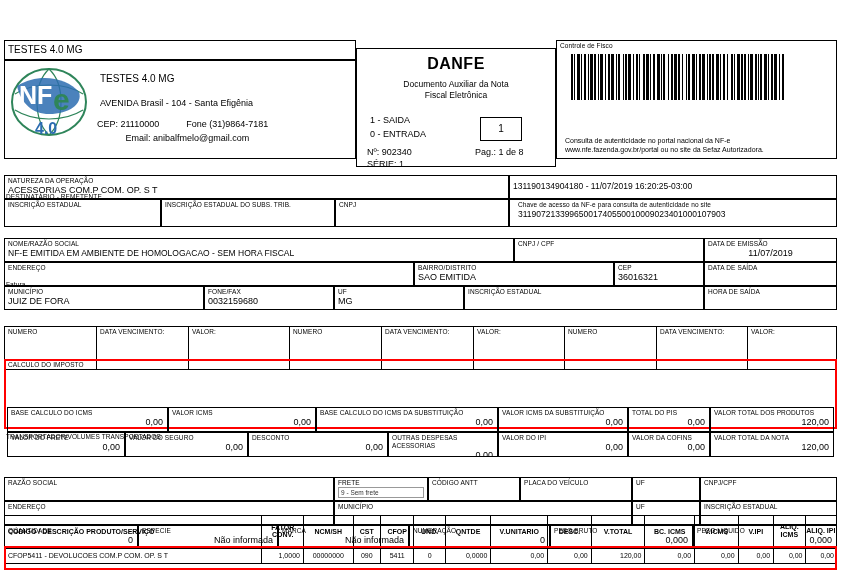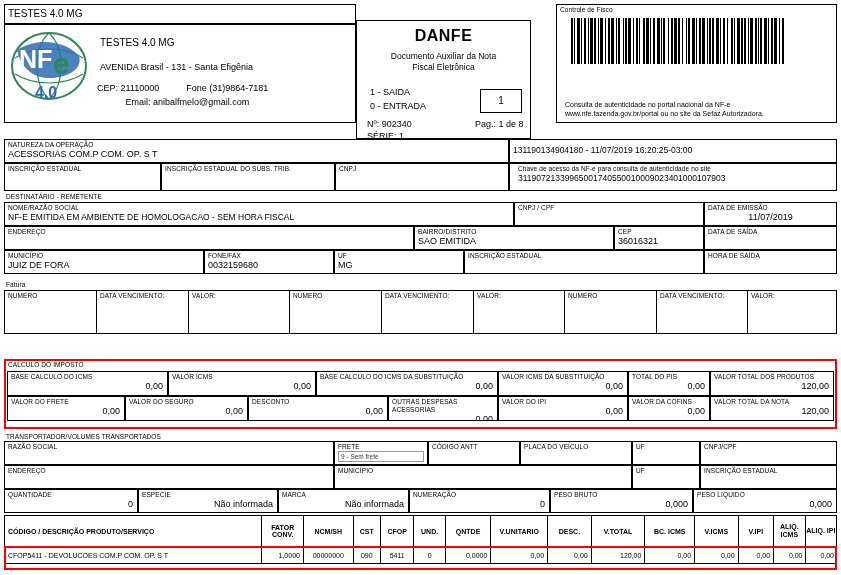--- a/index.html
+++ b/index.html
@@ -2,21 +2,21 @@
 <html><head>
 <meta charset="utf-8">
 <style>
   html,body{margin:0;padding:0;background:#fff;}
   body{font-family:"Liberation Sans", sans-serif;}
   #page{position:relative;width:841px;height:575px;background:#fff;overflow:hidden;}
   .lbl{font-size:6.5px;color:#000;letter-spacing:.1px;}
   .val{font-size:9px;color:#000;}
   .r{text-align:right;}
   .c{text-align:center;}
-  .cell{position:absolute;box-sizing:border-box;border:1px solid #000;overflow:hidden;}
+  .cell{position:absolute;box-sizing:border-box;border:1px solid #000;overflow:hidden;margin-top:36px;}
   .cell .lbl{display:block;line-height:8px;padding:1px 0 0 3px;}
   .cell .val{display:block;line-height:11px;padding:0 3px;}
   .cell .val.r{padding-right:4px;}
   .redbox{position:absolute;border:2px solid #f00;box-sizing:border-box;pointer-events:none;}
   .tiny{font-size:6px;}
   
   .hdr-title{font-size:16px;font-weight:bold;letter-spacing:.5px;}
   .hdr-sub{font-size:8.5px;line-height:11px;}
   .barcode{display:flex;align-items:stretch;height:46px;gap:0;}
   .barcode i{display:block;background:#000;}
@@ -41,37 +41,37 @@
         <path d="M40 5 C24 20, 24 56, 40 71" fill="none" stroke="#2f855a" stroke-width="1.2"></path>
         <path d="M40 5 C56 20, 56 56, 40 71" fill="none" stroke="#2f855a" stroke-width="1.2"></path>
         <path d="M8 22 C30 8, 58 14, 70 28 C74 40, 60 50, 40 50 C24 50, 12 40, 8 22 Z" fill="#2b6cb0" opacity="0.85"></path>
         <text x="10" y="40" font-family="Liberation Sans, sans-serif" font-size="25" font-weight="bold" fill="#ffffff">NF</text>
         <text x="44" y="46" font-family="Liberation Sans, sans-serif" font-size="30" font-weight="bold" fill="#2f855a">e</text>
         <text x="26" y="70" font-family="Liberation Sans, sans-serif" font-size="16" font-weight="bold" fill="#2b6cb0">4.0</text>
       </svg>
     </div>
     <div style="position:absolute;left:92px;top:12px;width:256px;">
       <div class="val" style="font-size:10px;margin-bottom:14px;">TESTES 4.0 MG</div>
-      <div class="val" style="font-size:9px;margin-bottom:10px;">AVENIDA Brasil - 131 - Santa Efigênia</div>
+      <div class="val" style="font-size:9px;margin-bottom:10px;">AVENIDA Brasil - 104 - Santa Efigênia</div>
       <div style="font-size:9px;margin-bottom:4px;">
         <span>CEP:</span>
         <span>21110000</span>
         <span style="display:inline-block;width:22px;"></span>
         <span>Fone</span>
         <span>(31)9864-7181</span>
       </div>
       <div style="font-size:9px;">
         <span style="display:inline-block;width:26px;"></span>
         <span>Email:</span>
         <span>anibalfmelo@gmail.com</span>
       </div>
     </div>
   </div>
 
-  <div class="cell" style="left:356px;top:20px;width:175px;height:119px;">
+  <div class="cell" style="left:356px;top:12px;width:200px;height:119px;">
     <div class="c hdr-title" style="margin-top:6px;">DANFE</div>
     <div class="c hdr-sub" style="margin-top:6px;">Documento Auxiliar da Nota</div>
     <div class="c hdr-sub">Fiscal Eletrônica</div>
     <div class="val" style="position:absolute;left:10px;top:66px;font-size:9px;">1 - SAIDA</div>
     <div class="val" style="position:absolute;left:10px;top:80px;font-size:9px;">0 - ENTRADA</div>
     <div style="position:absolute;left:123px;top:68px;width:40px;height:22px;border:1px solid #000;text-align:center;font-size:10px;line-height:22px;">1</div>
     <div style="position:absolute;left:10px;top:98px;font-size:9px;">
       <span>Nº:</span>
       <span>902340</span>
     </div>

